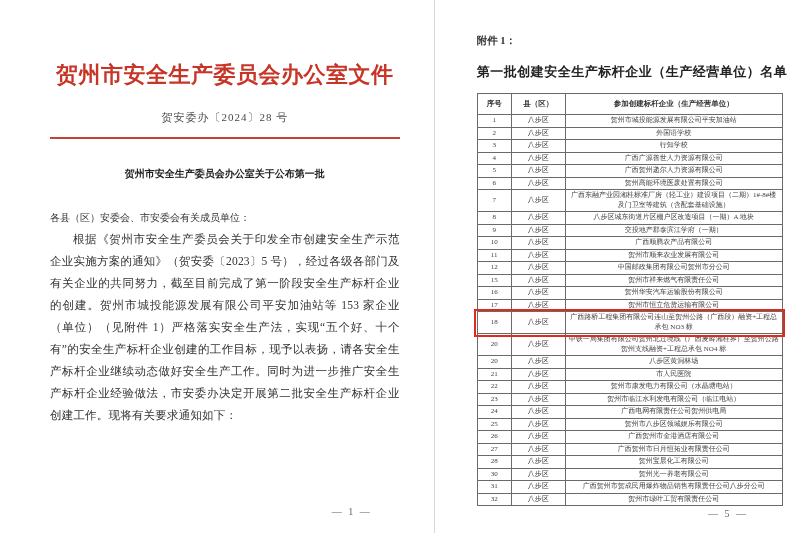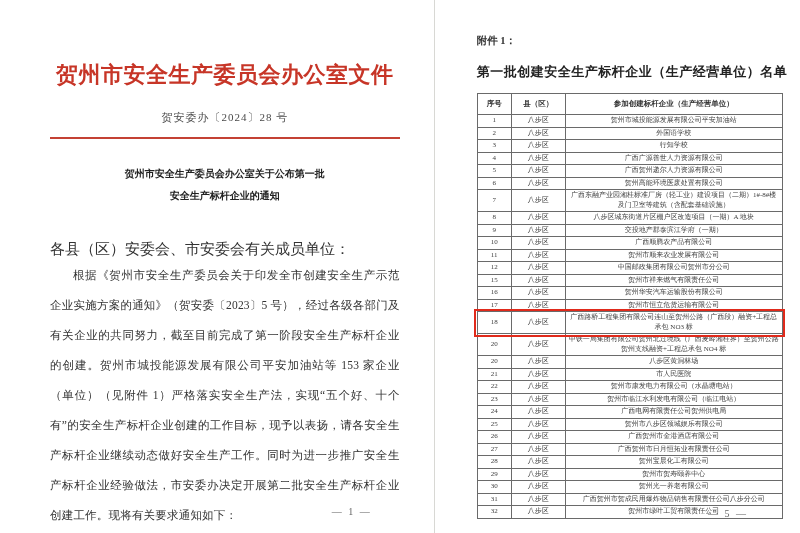--- a/index.html
+++ b/index.html
@@ -44,28 +44,28 @@
   }
   .doc-title {
     margin-top: 24px;
     text-align: center;
     font-weight: bold;
     font-size: 10px;
     line-height: 22px;
     color: #222;
   }
   .salutation {
-    margin-top: 32px;
-    font-size: 15px;
+    margin-top: 22px;
+    font-size: 10px;
     line-height: 21px;
     color: #333;
   }
   .body-paragraph {
     font-size: 11.5px;
-    line-height: 30px;
+    line-height: 22px;
     text-align: justify;
     text-indent: 2em;
     color: #333;
     letter-spacing: 0.2px;
   }
   .page-num-left {
     position: absolute;
     bottom: 16px;
     right: 62px;
     font-size: 10px;
@@ -128,21 +128,20 @@
 </style>
 </head>
 <body>
 
 <div class="page page-left">
   <div class="red-header-title">贺州市安全生产委员会办公室文件</div>
   <div class="doc-number">贺安委办〔2024〕28 号</div>
   <div class="red-rule"></div>
   <div class="doc-title">
     <div>贺州市安全生产委员会办公室关于公布第一批</div>
-    <div>安全生产标杆企业的通知</div>
   </div>
   <div class="salutation">各县（区）安委会、市安委会有关成员单位：</div>
   <div class="body-paragraph">根据《贺州市安全生产委员会关于印发全市创建安全生产示范企业实施方案的通知》（贺安委〔2023〕5 号），经过各级各部门及有关企业的共同努力，截至目前完成了第一阶段安全生产标杆企业的创建。贺州市城投能源发展有限公司平安加油站等 153 家企业（单位）（见附件 1）严格落实安全生产法，实现“五个好、十个有”的安全生产标杆企业创建的工作目标，现予以表扬，请各安全生产标杆企业继续动态做好安全生产工作。同时为进一步推广安全生产标杆企业经验做法，市安委办决定开展第二批安全生产标杆企业创建工作。现将有关要求通知如下：</div>
   <div class="page-num-left">— 1 —</div>
 </div>
 
 <div class="page page-right">
   <div class="attachment-label">附件 1：</div>
   <div class="table-title">第一批创建安全生产标杆企业（生产经营单位）名单</div>
   <table class="benchmark">
@@ -278,25 +277,20 @@
           <td class="col-no">27</td>
           <td class="col-district">八步区</td>
           <td class="col-name">广西贺州市日月恒拓业有限责任公司</td>
         </tr>
         <tr>
           <td class="col-no">28</td>
           <td class="col-district">八步区</td>
           <td class="col-name">贺州宝晨化工有限公司</td>
         </tr>
         <tr>
-          <td class="col-no">29</td>
-          <td class="col-district">八步区</td>
-          <td class="col-name">贺州市贺寿颐养中心</td>
-        </tr>
-        <tr>
           <td class="col-no">30</td>
           <td class="col-district">八步区</td>
           <td class="col-name">贺州光一养老有限公司</td>
         </tr>
         <tr>
           <td class="col-no">31</td>
           <td class="col-district">八步区</td>
           <td class="col-name">广西贺州市贺成民用爆炸物品销售有限责任公司八步分公司</td>
         </tr>
         <tr>

